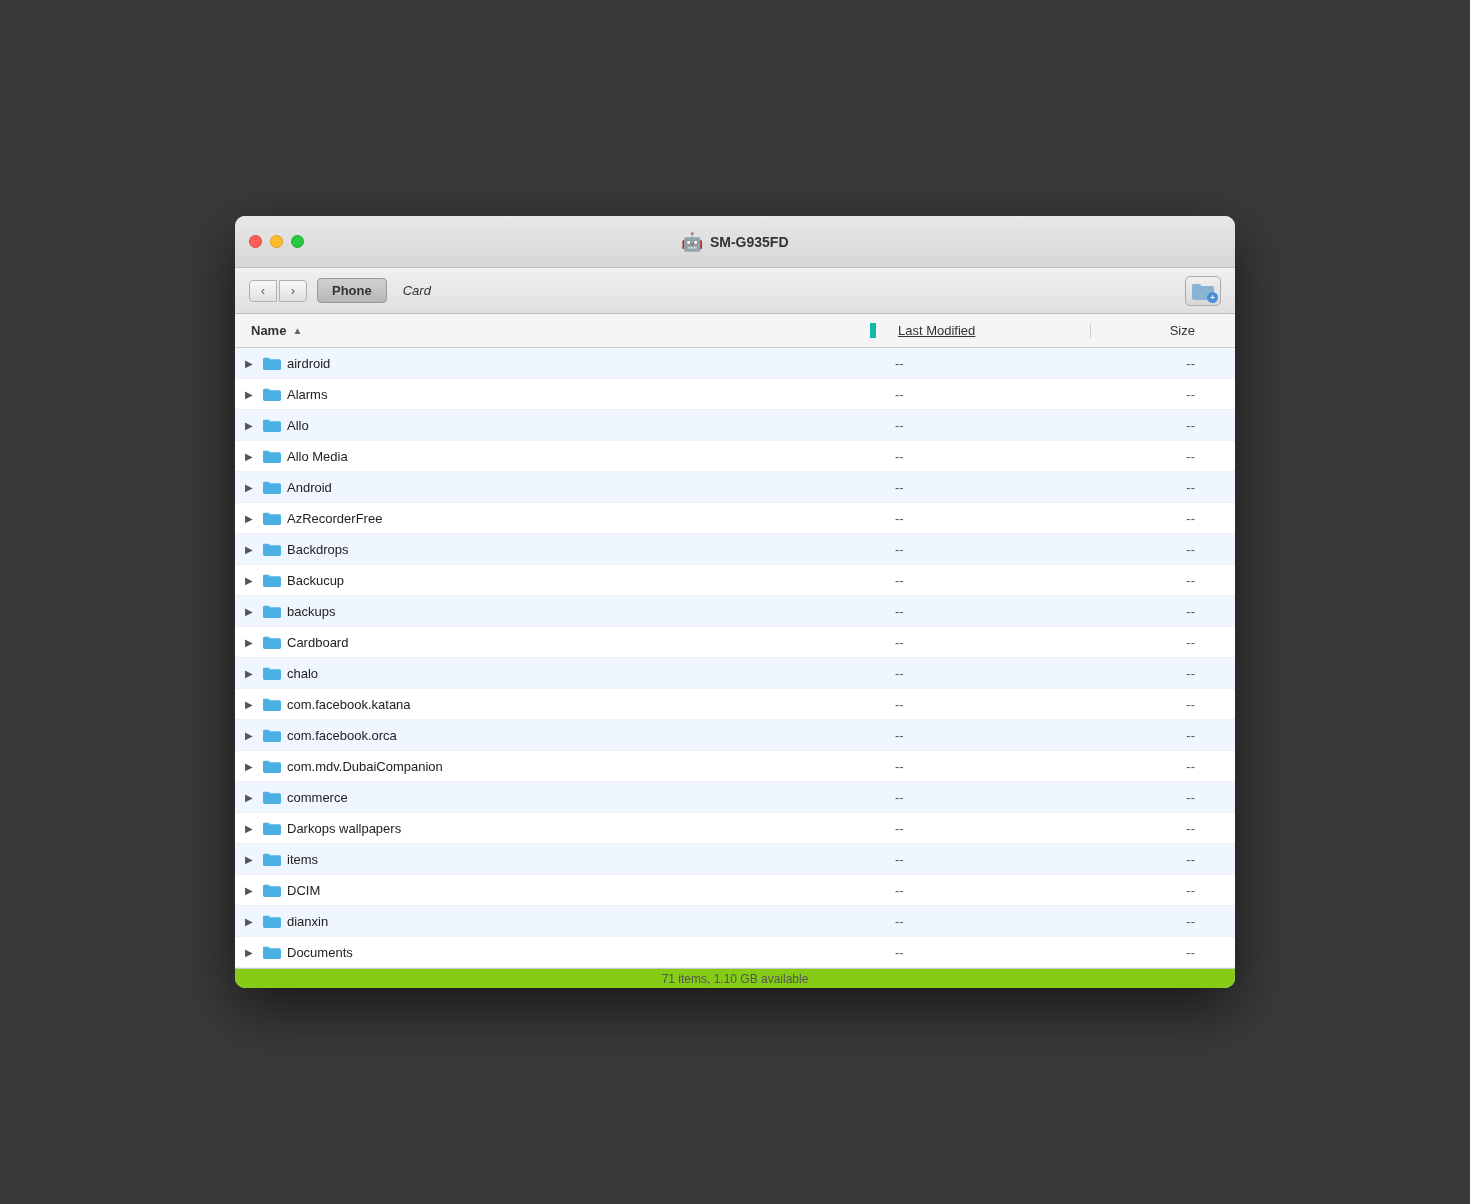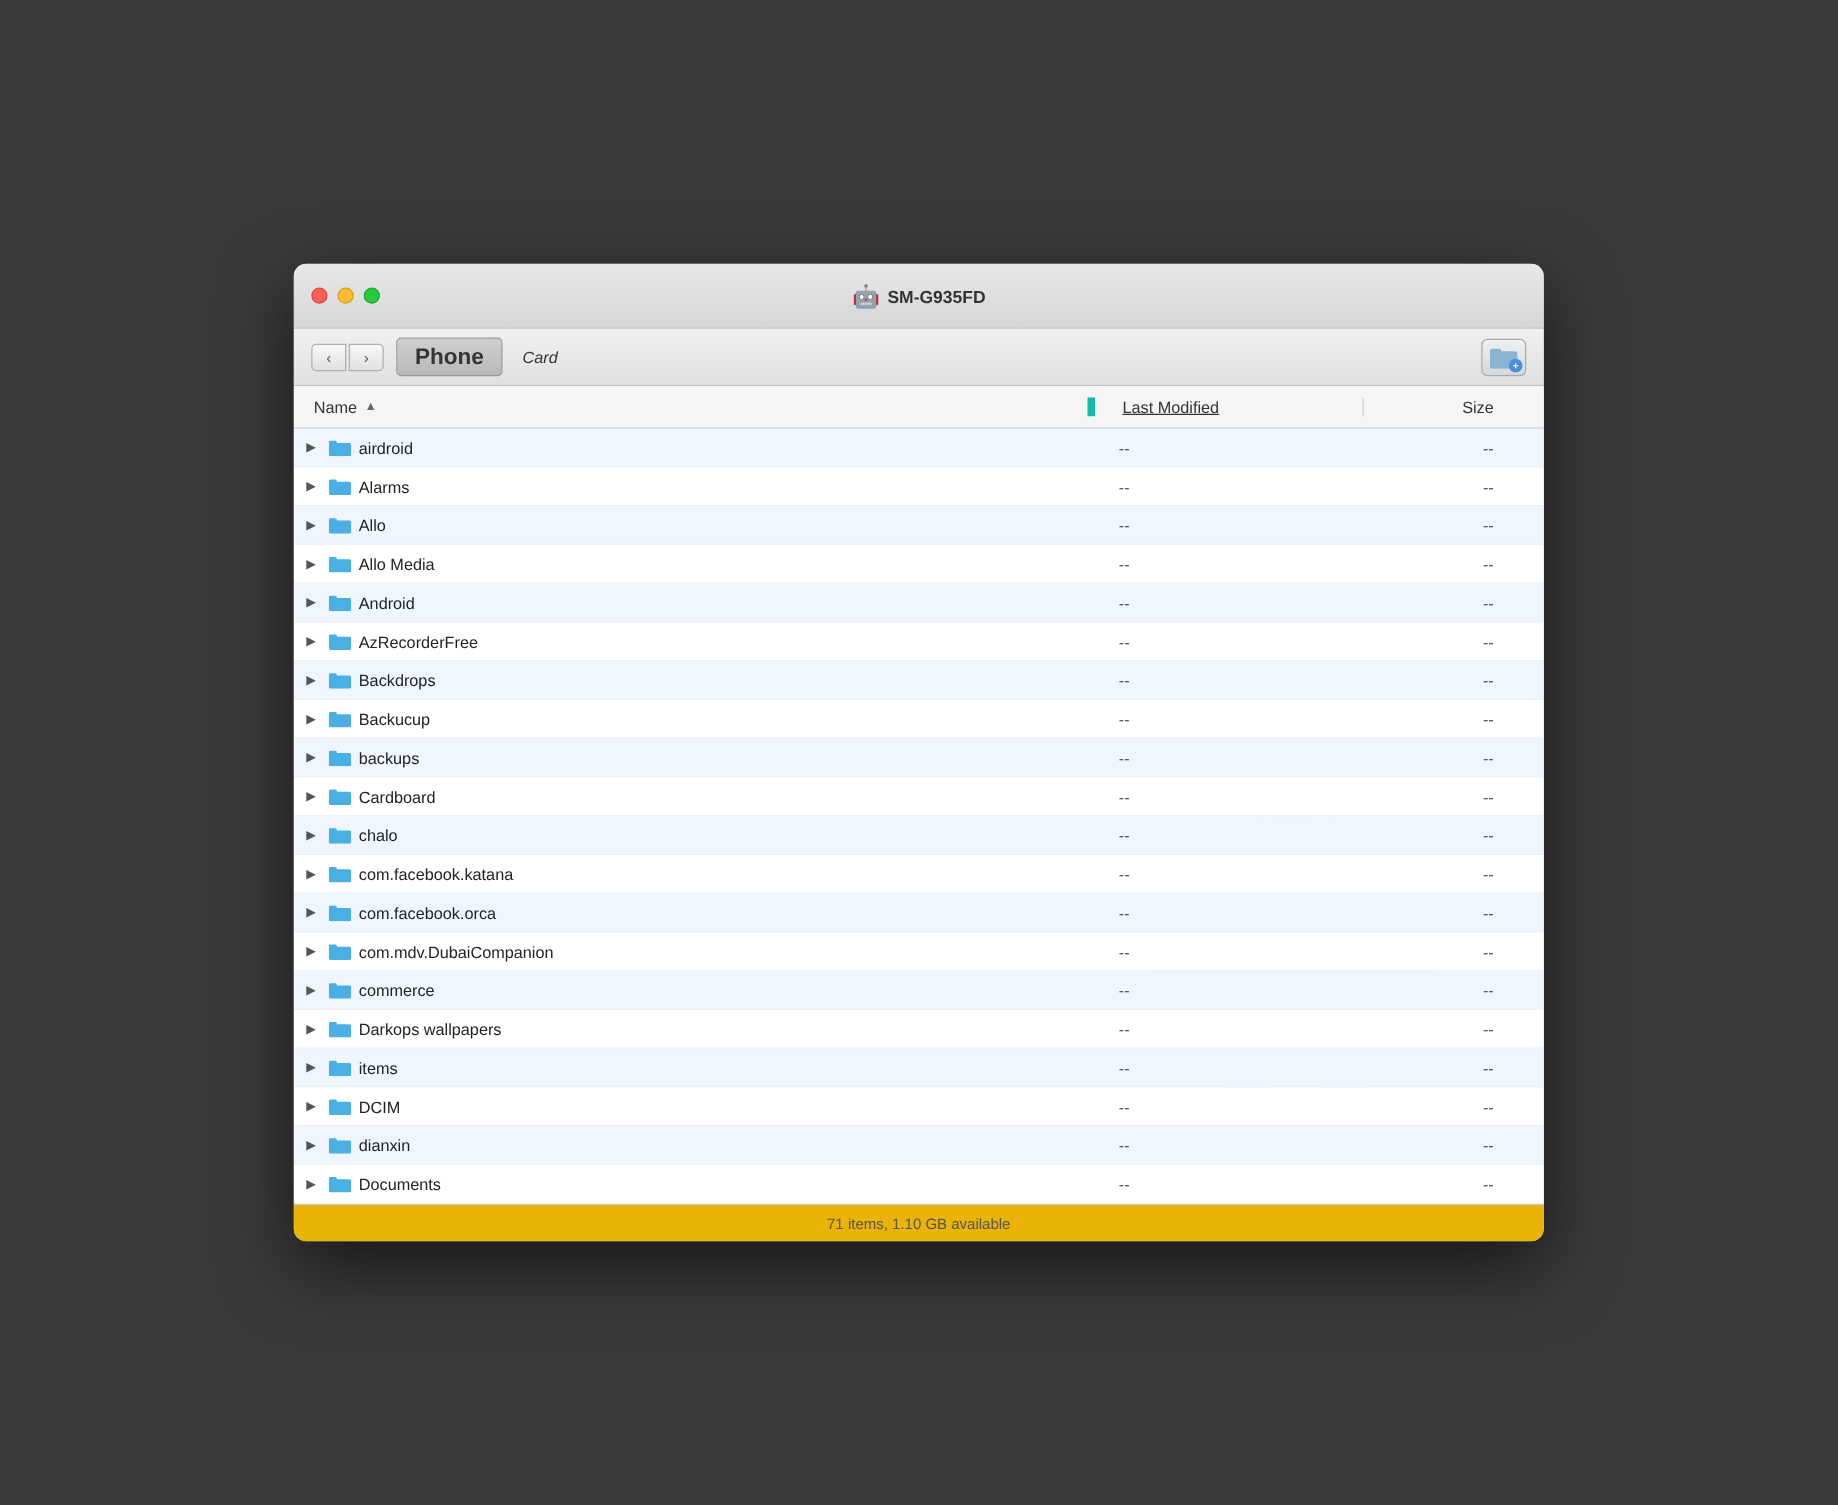--- a/index.html
+++ b/index.html
@@ -80,21 +80,21 @@
       font-size: 12px;
       color: #555;
     }
     .nav-btn:first-child { border-radius: 4px 0 0 4px; }
     .nav-btn:last-child { border-radius: 0 4px 4px 0; }
     .tab-phone {
       background: linear-gradient(to bottom, #d0d0d0, #b8b8b8);
       border: 1px solid #999;
       border-radius: 4px;
       padding: 4px 14px;
-      font-size: 18px;
+      font-size: 13px;
       font-weight: 600;
       color: #333;
       cursor: pointer;
     }
     .tab-card {
       font-size: 13px;
       font-weight: 500;
       color: #333;
       cursor: pointer;
       padding: 4px 6px;
@@ -150,20 +150,21 @@
       font-size: 13px;
       color: #333;
       font-weight: 500;
     }
     .col-name {
       flex: 1;
       padding-left: 16px;
       display: flex;
       align-items: center;
       gap: 6px;
+      font-weight: bold;
     }
     .col-sort-arrow {
       font-size: 10px;
       color: #666;
     }
     .col-modified {
       width: 220px;
       padding-left: 22px;
       border-left: 6px solid #14b8a6;
       text-decoration: underline;
@@ -234,22 +235,22 @@
       color: #555;
       padding-left: 10px;
     }
     .row-size {
       width: 130px;
       text-align: right;
       padding-right: 40px;
       color: #555;
     }
     .status-bar {
-      height: 30px;
-      background: #eab308;
+      height: 20px;
+      background: #84cc16;
       border-top: 1px solid #c8c8c8;
       display: flex;
       align-items: center;
       justify-content: center;
       font-size: 12px;
       color: #555;
     }
   </style>
 </head>
 <body>

